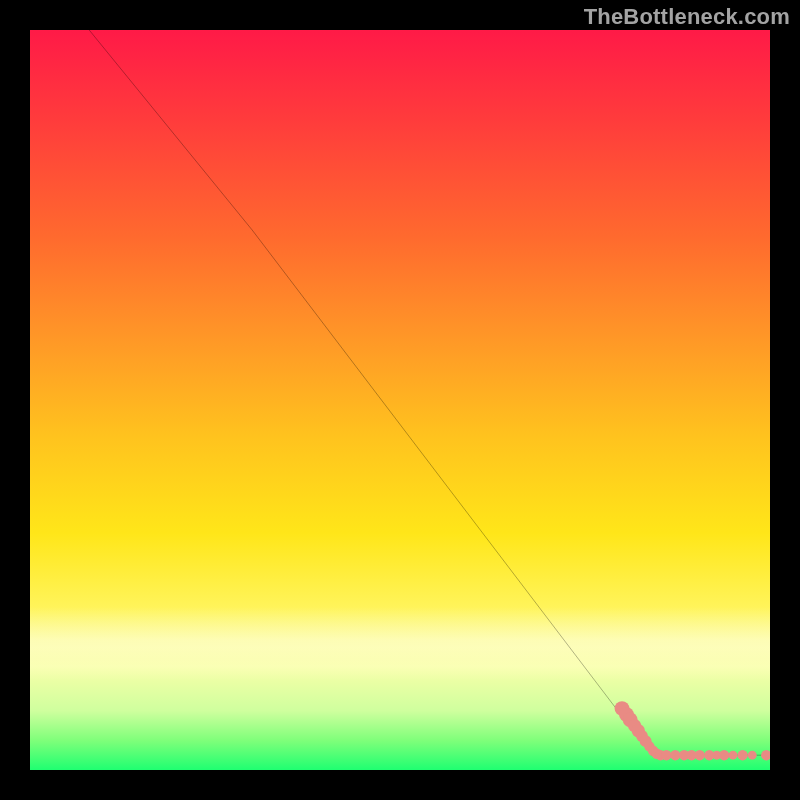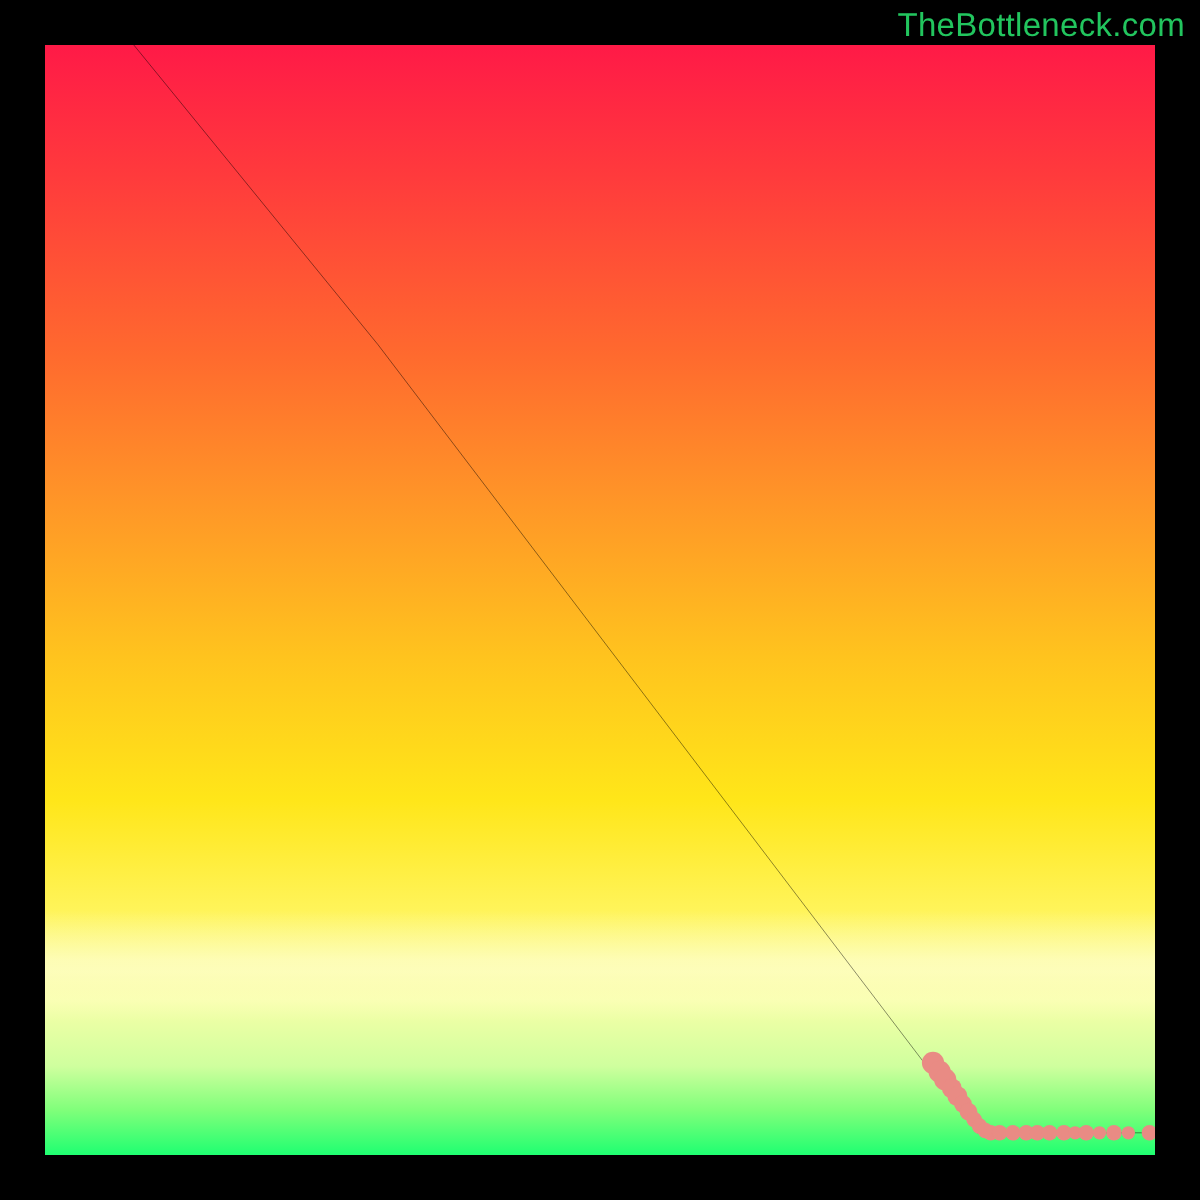--- a/index.html
+++ b/index.html
@@ -65,24 +65,25 @@
     position: absolute;
     left: 0;
     top: 0;
     width: 100%;
     height: 100%;
   }
   .attribution {
     position: absolute;
     top: 4px;
     right: 10px;
-    color: #22c55e;
+    color: #a3a3a3;
     font-size: 22px;
     letter-spacing: 0.2px;
     user-select: none;
+    font-weight: bold;
   }
 </style>
 </head>
 <body>
 
 <div class="frame">
 
   <div class="plot-area">
     <div class="gradient-bg"></div>
     <div class="haze"></div>

